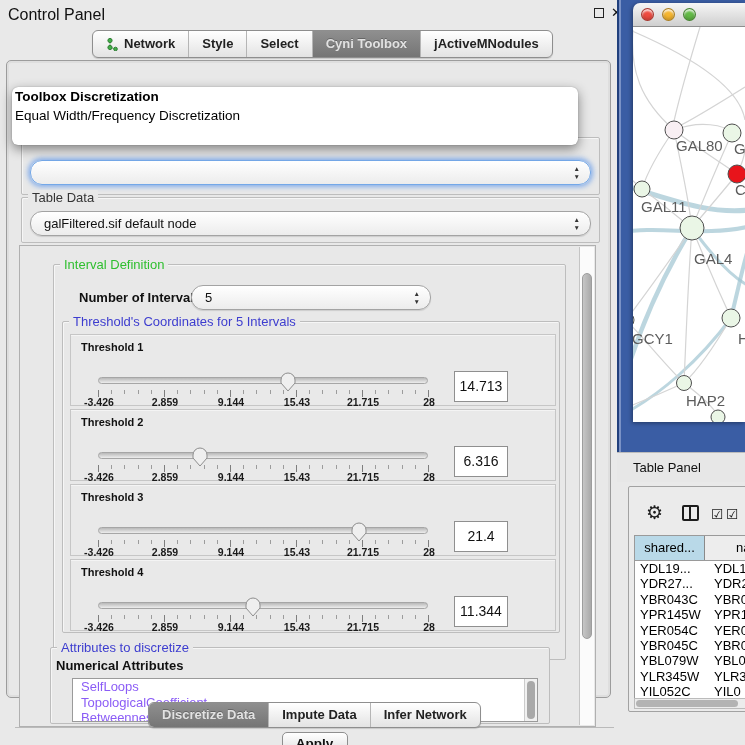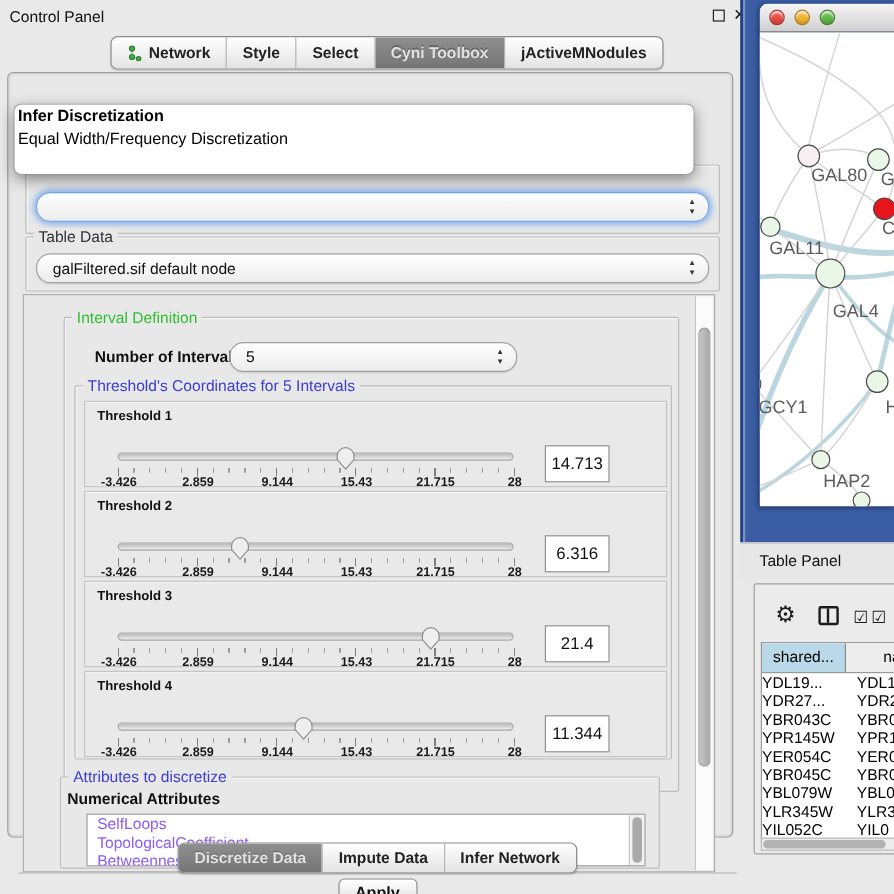--- a/index.html
+++ b/index.html
@@ -2,21 +2,21 @@
 <html style="--group-title-green: #2fbf2f; --group-title-blue: #3d3dcf; --focus-ring: #74a8e8; --desktop-blue: #3a5da4; --table-header-selected: #b9d9e8; --edge-teal: #9fc5d2; --edge-gray: #d4d4d4; --node-green: #eaf6e6; --node-pink: #f8eff3; --node-red: #e8141b; --traffic-red: #ee4b40; --traffic-yellow: #f5b52e; --traffic-green: #62ba46;"><head>
 <meta charset="utf-8">
 <style>
   html,body{margin:0;padding:0;background:#e9e9e9;}
   *{box-sizing:border-box;}
   .screen{position:relative;width:745px;height:745px;overflow:hidden;
     font-family:"Liberation Sans","DejaVu Sans",sans-serif;font-size:13px;color:#1a1a1a;background:#e9e9e9;}
 
   
   .cp-titlebar{position:absolute;left:0;top:0;width:615px;height:26px;}
-  .cp-title{position:absolute;left:8px;top:6px;font-size:13px;color:#111;}
+  .cp-title{position:absolute;left:8px;top:6px;font-size:16px;color:#111;}
   .float-ico{position:absolute;left:594px;top:8px;width:10px;height:10px;border:1.5px solid #222;}
   .close-ico{position:absolute;left:611px;top:5px;font-size:13px;font-weight:bold;color:#111;}
 
   .seg-group{position:absolute;display:flex;border:1px solid #8e8e8e;border-radius:6px;overflow:hidden;
     background:linear-gradient(#ffffff,#e3e3e3);box-shadow:0 1px 1px rgba(0,0,0,.15);}
   .seg{padding:0 13px;line-height:26px;font-weight:bold;color:#222;border-right:1px solid #b5b5b5;
     display:flex;align-items:center;gap:5px;white-space:nowrap;}
   .seg:last-child{border-right:none;}
   .seg.sel{background:linear-gradient(#8f8f8f,#757575);color:#e2e2e2;text-shadow:0 -1px 0 rgba(0,0,0,.25);}
   .top-tabs{left:92px;top:30px;height:28px;}
@@ -112,21 +112,21 @@
   .gear{position:absolute;left:17px;top:14px;font-size:19px;color:#1c1c1c;}
   .cols-ico{position:absolute;left:53px;top:18px;width:17px;height:16px;border:2px solid #1c1c1c;border-radius:2px;}
   .cols-ico:before{content:"";position:absolute;left:5px;top:0;width:2px;height:12px;background:#1c1c1c;}
   .chk{position:absolute;top:19px;font-size:14px;color:#1c1c1c;}
   .chk.c1{left:82px;} .chk.c2{left:97px;}
   .tp-table{position:absolute;left:5px;top:48px;width:125px;height:166px;background:#fff;border-left:1px solid #9a9a9a;border-top:1px solid #9a9a9a;overflow:hidden;}
   .tp-head{display:flex;height:25px;border-bottom:1px solid #9a9a9a;}
   .th1{width:70px;background:var(--table-header-selected);border-right:1px solid #8a8a8a;text-align:center;line-height:24px;font-size:13px;color:#000;}
   .th2{flex:1;background:#ededed;line-height:24px;font-size:13px;color:#000;padding-left:31px;}
   .trow{display:flex;line-height:15.4px;font-size:13px;color:#000;}
-  .td1{width:70px;white-space:nowrap;overflow:hidden;}
+  .td1{width:70px;padding-left:5px;white-space:nowrap;overflow:hidden;}
   .td2{flex:1;padding-left:9px;white-space:nowrap;}
   .h-scroll{position:absolute;left:5px;top:211px;width:112px;height:11px;background:#ececec;border:1px solid #bbb;}
   .h-thumb{position:absolute;left:1px;top:1px;width:102px;height:7px;background:#b3b3b3;border-radius:4px;}
 </style>
 </head>
 <body>
 
 <div class="screen">
 
   <div class="cp-titlebar">
@@ -300,21 +300,21 @@
       </div>
     </div>
 
     <div class="apply-row">
       <button class="apply-btn">Apply</button>
     </div>
   </div>
 
   <div class="popup">
     <div>
-        <div class="popup-opt bold">Infer Discretization</div>
+        <div class="popup-opt bold">Toolbox Discretization</div>
         <div class="popup-opt">Equal Width/Frequency Discretization</div>
       </div>
   </div>
 
   <div class="seg-group bottom-tabs">
       <div class="seg sel">
         <span>Discretize Data</span>
       </div>
       <div class="seg">
         <span>Impute Data</span>

